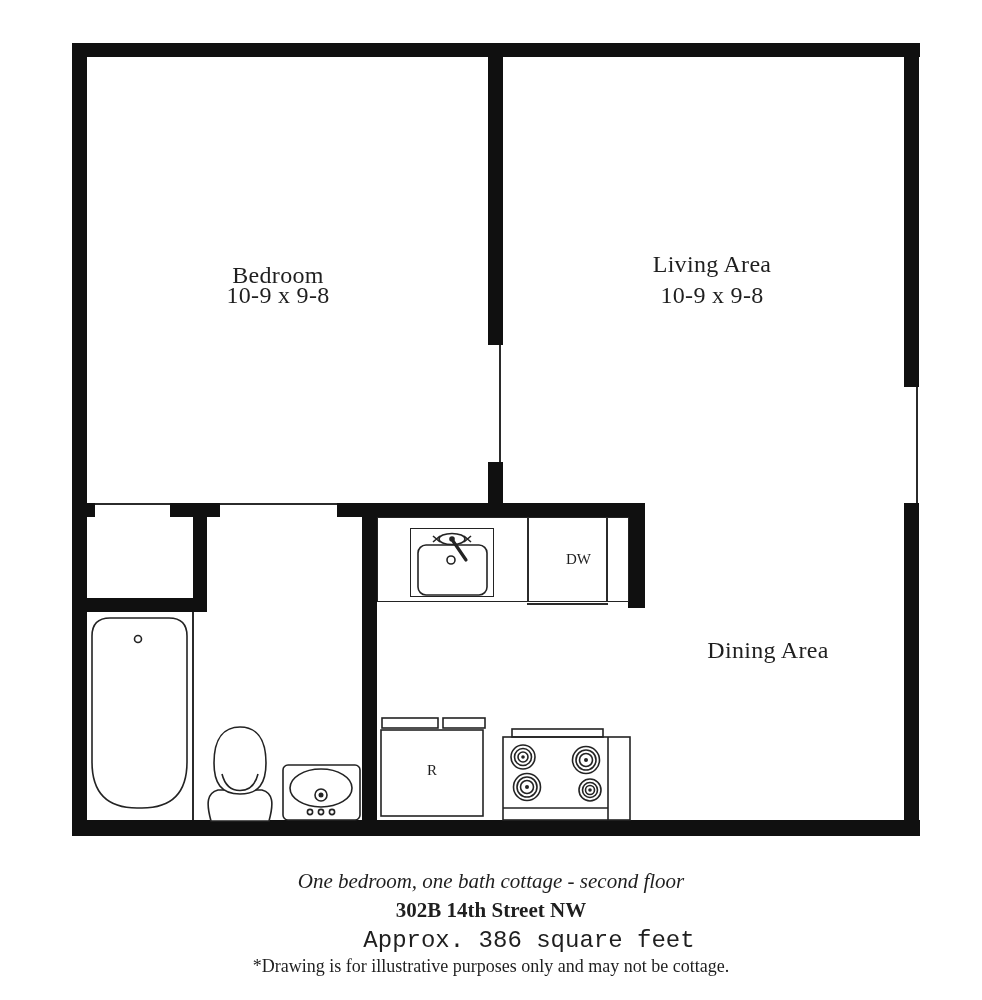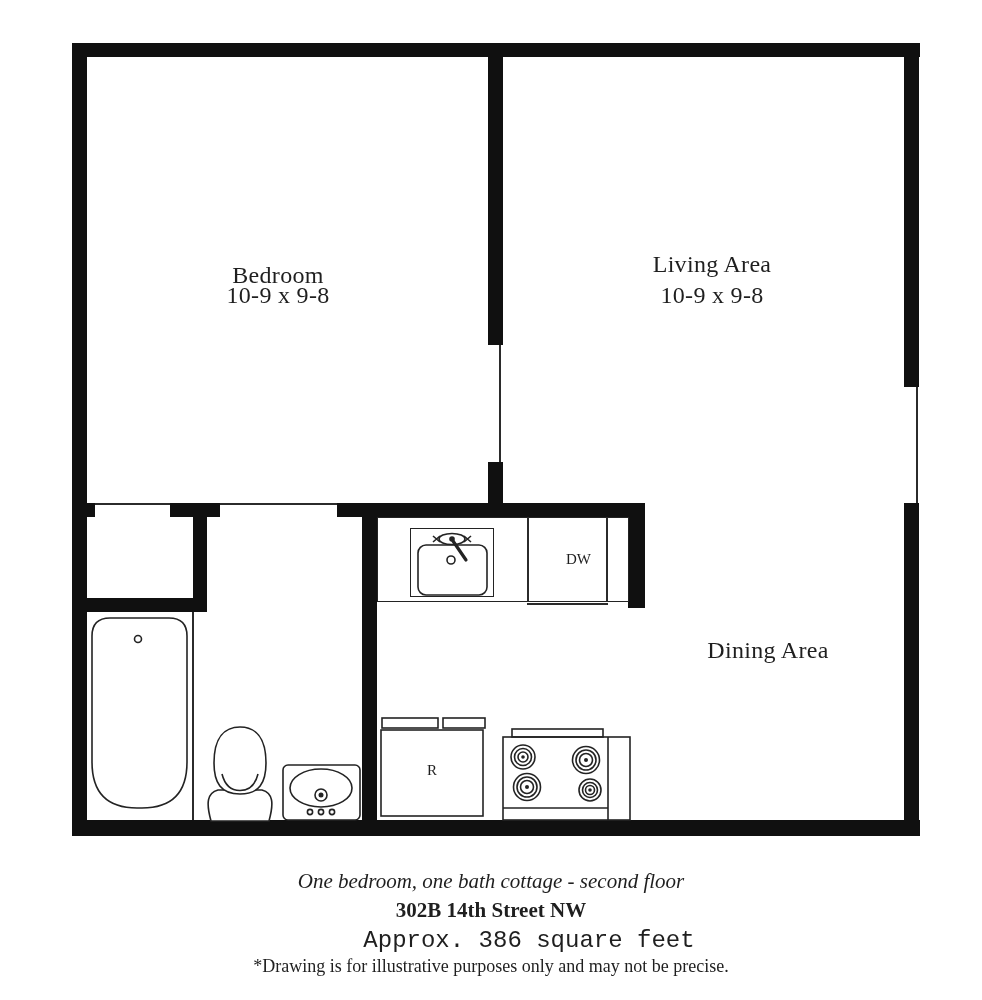--- a/index.html
+++ b/index.html
@@ -130,15 +130,15 @@
   <div class="roomlabel" style="left:592px;top:251px;width:240px;">Living Area</div>
   <div class="roomlabel" style="left:592px;top:282px;width:240px;">10-9 x 9-8</div>
   <div class="roomlabel" style="left:648px;top:637px;width:240px;">Dining Area</div>
 
   <div class="applabel" style="left:527px;top:551px;width:103px;">DW</div>
   <div class="applabel" style="left:381px;top:762px;width:102px;">R</div>
 
   <div id="cap1" class="caption" style="top:869px;">One bedroom, one bath cottage - second floor</div>
   <div id="cap2" class="caption" style="top:898px;">302B 14th Street NW</div>
   <div id="cap3" class="caption" style="top:927px;">Approx. 386 square feet</div>
-  <div id="cap4" class="caption" style="top:956px;">*Drawing is for illustrative purposes only and may not be precise.</div>
+  <div id="cap4" class="caption" style="top:956px;">*Drawing is for illustrative purposes only and may not be cottage.</div>
 
 </div>
 
 </body></html>

